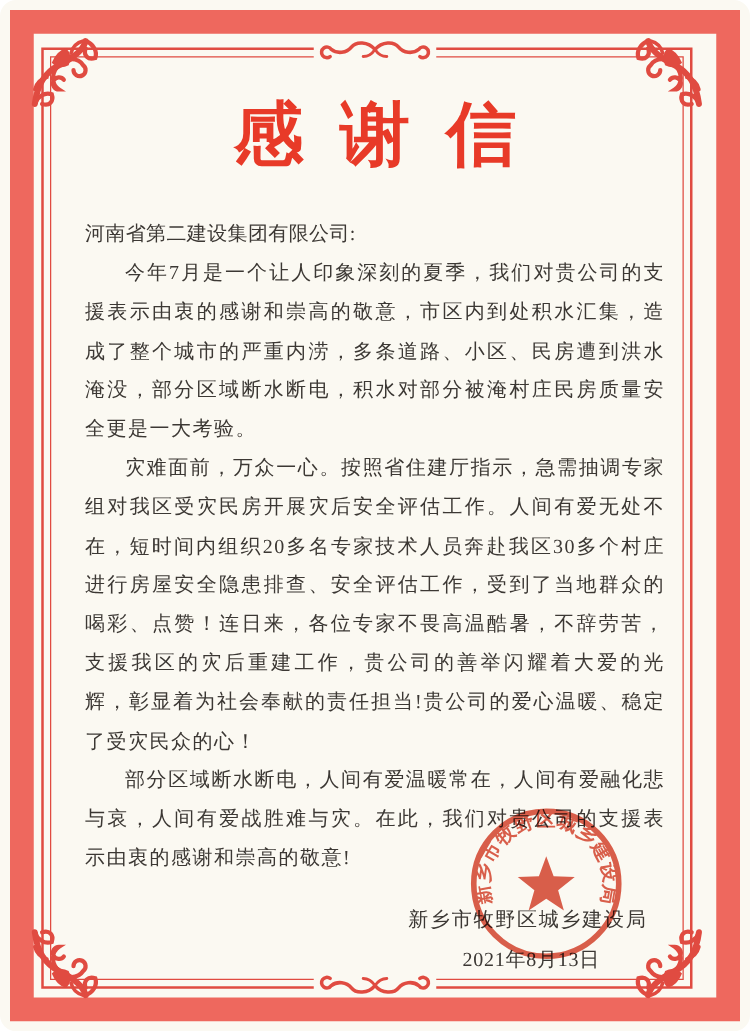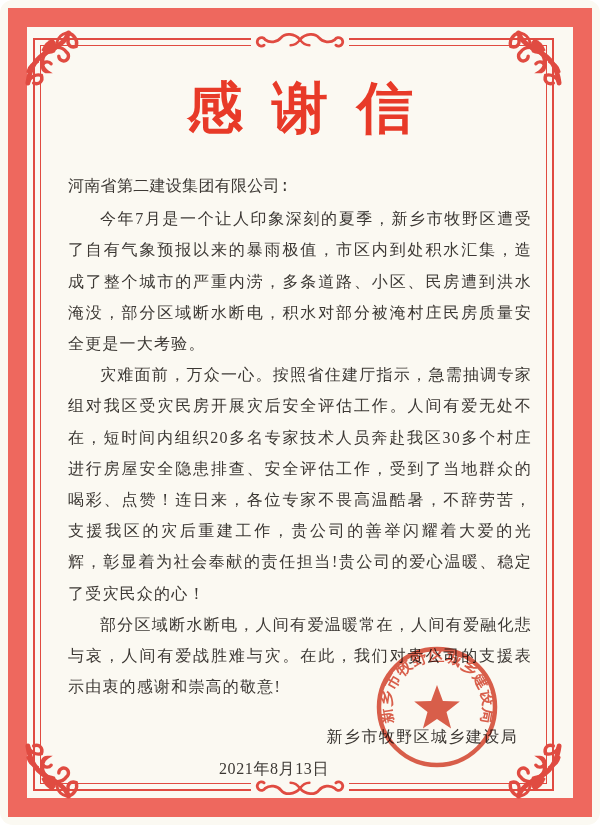--- a/index.html
+++ b/index.html
@@ -31,24 +31,24 @@
     text-align:center;color:var(--title);
     font-size:56px;font-weight:bold;line-height:1.15;
     letter-spacing:0.52em;text-indent:0.52em;
   }
   
   .content{
     position:absolute;left:68px;right:68px;top:172px;
     color:var(--ink);font-size:16px;line-height:31.2px;
     letter-spacing:1.2px;text-align:justify;
   }
-  .salutation{letter-spacing:0.3px;font-family:Liberation Mono, monospace;}
+  .salutation{letter-spacing:0.3px;}
   .content p{margin:0;text-indent:2em;}
   .signature{text-align:right;padding-right:14px;margin-top:19px;letter-spacing:1.4px;}
-  .date{text-align:center;padding-right:52px;letter-spacing:0.6px;}
+  .date{text-align:right;padding-right:52px;letter-spacing:0.6px;}
   
   .stamp{
     position:absolute;left:372px;top:642px;width:130px;height:130px;
     color:var(--seal);mix-blend-mode:multiply;opacity:0.88;
   }
   .stamp .seal-text{font-family:"Liberation Serif",serif;font-weight:bold;fill:currentColor;}
 </style>
 </head>
 <body>
 
@@ -119,21 +119,21 @@
       <path d="M50,8 C44,1 34,1 30,6 C26,11 18,12 13,8 a4.5,4.5 0 1,0 -1,6"></path>
       <path d="M50,8 C56,1 66,1 70,6 C74,11 82,12 87,8 a4.5,4.5 0 1,1 1,6"></path>
       <path d="M50,8 q-4,6 -10,6 M50,8 q4,6 10,6" stroke-width="2.5"></path>
     </g>
   </svg>
 
   <h1 class="title">感谢信</h1>
 
   <div class="content">
     <div class="salutation">河南省第二建设集团有限公司:</div>
-    <p>今年7月是一个让人印象深刻的夏季，新乡市牧野区遭受了自有气象预报以来的暴雨极值，市区内到处积水汇集，造成了整个城市的严重内涝，多条道路、小区、民房遭到洪水淹没，部分区域断水断电，积水对部分被淹村庄民房质量安全更是一大考验。</p>
+    <p>今年7月是一个让人印象深刻的夏季，我们对贵公司的支援表示由衷的感谢和崇高的敬意，市区内到处积水汇集，造成了整个城市的严重内涝，多条道路、小区、民房遭到洪水淹没，部分区域断水断电，积水对部分被淹村庄民房质量安全更是一大考验。</p>
     <p>灾难面前，万众一心。按照省住建厅指示，急需抽调专家组对我区受灾民房开展灾后安全评估工作。人间有爱无处不在，短时间内组织20多名专家技术人员奔赴我区30多个村庄进行房屋安全隐患排查、安全评估工作，受到了当地群众的喝彩、点赞！连日来，各位专家不畏高温酷暑，不辞劳苦，支援我区的灾后重建工作，贵公司的善举闪耀着大爱的光辉，彰显着为社会奉献的责任担当!贵公司的爱心温暖、稳定了受灾民众的心！</p>
     <p>部分区域断水断电，人间有爱温暖常在，人间有爱融化悲与哀，人间有爱战胜难与灾。在此，我们对贵公司的支援表示由衷的感谢和崇高的敬意!</p>
     <div class="signature">新乡市牧野区城乡建设局</div>
     <div class="date">2021年8月13日</div>
   </div>
 
   <svg class="stamp" viewBox="0 0 130 130">
     <circle cx="65" cy="65" r="58" fill="none" stroke="currentColor" stroke-width="4.5"></circle>
     <path id="sealArc" d="M 21.3,79.2 A 46,46 0 1 1 108.7,79.2" fill="none"></path>
     <text class="seal-text" font-size="15.5" letter-spacing="0.5">

